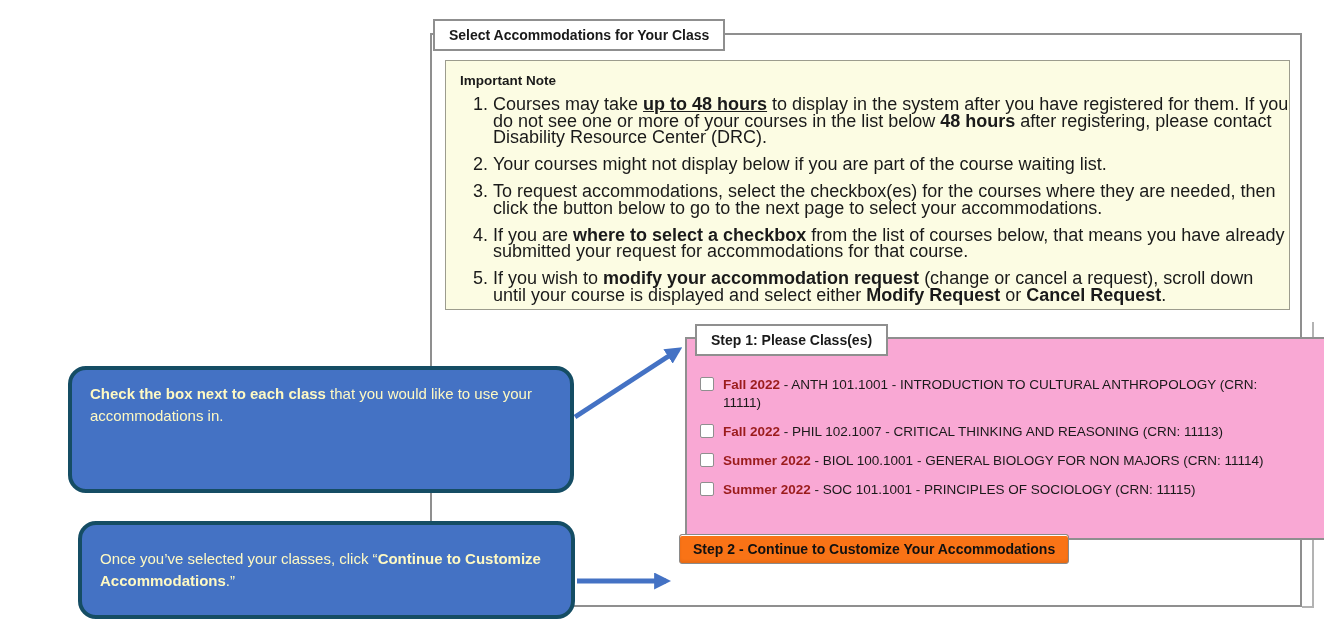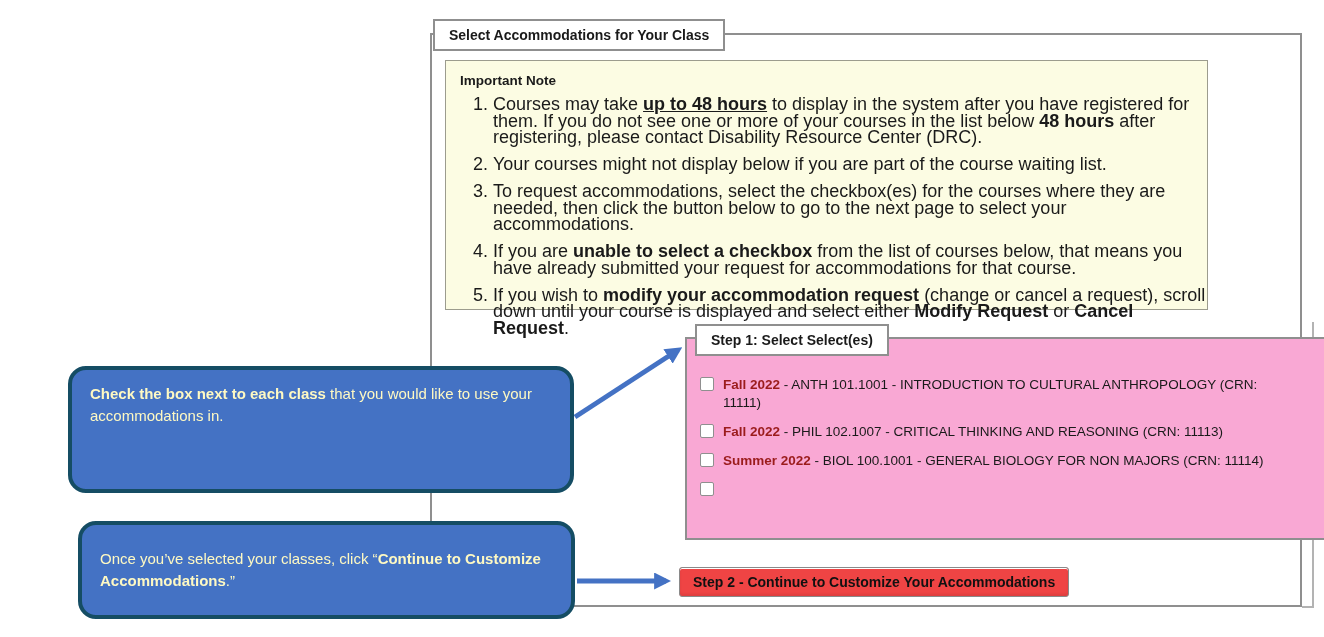--- a/index.html
+++ b/index.html
@@ -18,41 +18,41 @@
     border:2px solid var(--border-gray);background:#fff;}
   .artifact-line-v{position:absolute;left:1312px;top:322px;width:2px;height:286px;background:#b3b3b3;}
   .artifact-line-h{position:absolute;left:1302px;top:606px;width:12px;height:2px;background:#b3b3b3;}
 
   .legend{position:absolute;background:#fff;border:2px solid var(--border-gray);
     font-weight:bold;font-size:14px;padding:6px 14px;white-space:nowrap;}
   .legend-main{left:433px;top:19px;}
   .legend-step1{left:695px;top:324px;z-index:3;}
 
   
-  .note-box{position:absolute;left:445px;top:60px;width:763px;height:250px;
+  .note-box{position:absolute;left:445px;top:60px;width:845px;height:250px;
     background:var(--note-bg);border:1px solid #9c9c8e;padding:10px 0 6px 10px;}
   .note-title{font-weight:bold;font-size:13.5px;margin:2px 0 8px 4px;}
   .note-list{margin:0;padding-left:37px;font-size:18px;line-height:16.5px;}
   .note-list li{margin-bottom:10.5px;}
   .note-list b{font-weight:bold;}
   .u{text-decoration:underline;}
 
   
   .step1-box{position:absolute;left:685px;top:337px;width:711px;height:203px;
     border:2px solid var(--border-gray);background:#f9a8d4;padding:37px 14px 0 13px;z-index:2;}
   .course-row{display:flex;align-items:flex-start;gap:9px;margin-bottom:11px;
     font-size:13.5px;line-height:18px;}
   .checkbox{flex:0 0 auto;width:14px;height:14px;margin-top:1px;background:#fff;
     border:1px solid #8f8f8f;border-radius:2px;cursor:pointer;}
   .course-term{font-weight:bold;color:var(--term);white-space:nowrap;}
   .course-rest{white-space:pre-line;}
 
   
-  .step2-btn{position:absolute;left:679px;top:567px;height:30px;padding:0 13px;
-    display:flex;align-items:center;background:#ef4444;border:1px solid #8a8a8a;
+  .step2-btn{position:absolute;left:679px;top:534px;height:30px;padding:0 13px;
+    display:flex;align-items:center;background:#f97316;border:1px solid #8a8a8a;
     border-radius:3px;font-weight:bold;font-size:14px;color:#111;cursor:pointer;z-index:2;
     box-shadow:inset 0 1px 0 #ffffff, inset 0 -2px 3px rgba(0,0,0,.08);}
 
   
   .callout{position:absolute;background:var(--accent);border:4px solid var(--callout-border);
     border-radius:18px;color:#fef9c3;font-size:15px;line-height:22px;z-index:5;}
   .callout p{margin:0 0 14px;}
   .callout p:last-child{margin-bottom:0;}
   .callout b{font-weight:bold;}
   .callout-1{left:68px;top:366px;width:506px;height:127px;padding:13px 18px;}
@@ -70,45 +70,46 @@
   <div class="artifact-line-h"></div>
 
   <div class="legend legend-main">Select Accommodations for Your Class</div>
 
   <div class="note-box">
     <div class="note-title">Important Note</div>
     <ol class="note-list">
       <li><span>Courses may take </span><b class="u">up to 48 hours</b><span> to display in the system after you have registered for them. If you do not see one or more of your courses in the list below </span><b>48 hours</b><span> after registering, please contact Disability Resource Center (DRC).</span></li>
       <li><span>Your courses might not display below if you are part of the course waiting list.</span></li>
       <li><span>To request accommodations, select the checkbox(es) for the courses where they are needed, then click the button below to go to the next page to select your accommodations.</span></li>
-      <li><span>If you are </span><b>unable to select a checkbox</b><span> from the list of courses below, that means you have already submitted your request for accommodations for that course.</span></li>
+      <li><span>If you are </span><b>where to select a checkbox</b><span> from the list of courses below, that means you have already submitted your request for accommodations for that course.</span></li>
       <li><span>If you wish to </span><b>modify your accommodation request</b><span> (change or cancel a request), scroll down until your course is displayed and select either </span><b>Modify Request</b><span> or </span><b>Cancel Request</b><span>.</span></li>
     </ol>
   </div>
 
   <div class="step1-box">
     <div class="course-row">
       <span class="checkbox" role="checkbox" aria-checked="false"></span>
       <span><b class="course-term">Fall 2022</b><span class="course-rest"> - ANTH 101.1001 - INTRODUCTION TO CULTURAL ANTHROPOLOGY (CRN:
 11111)</span></span>
     </div>
     <div class="course-row">
       <span class="checkbox" role="checkbox" aria-checked="false"></span>
       <span><b class="course-term">Fall 2022</b><span class="course-rest"> - PHIL 102.1007 - CRITICAL THINKING AND REASONING (CRN: 11113)</span></span>
     </div>
     <div class="course-row">
       <span class="checkbox" role="checkbox" aria-checked="false"></span>
       <span><b class="course-term">Summer 2022</b><span class="course-rest"> - BIOL 100.1001 - GENERAL BIOLOGY FOR NON MAJORS (CRN: 11114)</span></span>
     </div>
     <div class="course-row">
       <span class="checkbox" role="checkbox" aria-checked="false"></span>
+      <span><b class="course-term">Summer 2022</b><span class="course-rest"> - SOC 101.1001 - PRINCIPLES OF SOCIOLOGY (CRN: 11115)</span></span>
     </div>
   </div>
 
-  <div class="legend legend-step1">Step 1: Select Select(es)</div>
+  <div class="legend legend-step1">Step 1: Please Class(es)</div>
 
   <div class="step2-btn" role="button">Step 2 - Continue to Customize Your Accommodations</div>
 
   <div class="callout callout-1">
     <p><b>Check the box next to each class</b><span> that you would like to use your accommodations in.</span></p>
   </div>
   <div class="callout callout-2">
     <p><span>Once you’ve selected your classes, click “</span><b>Continue to Customize Accommodations</b><span>.”</span></p>
   </div>
 

